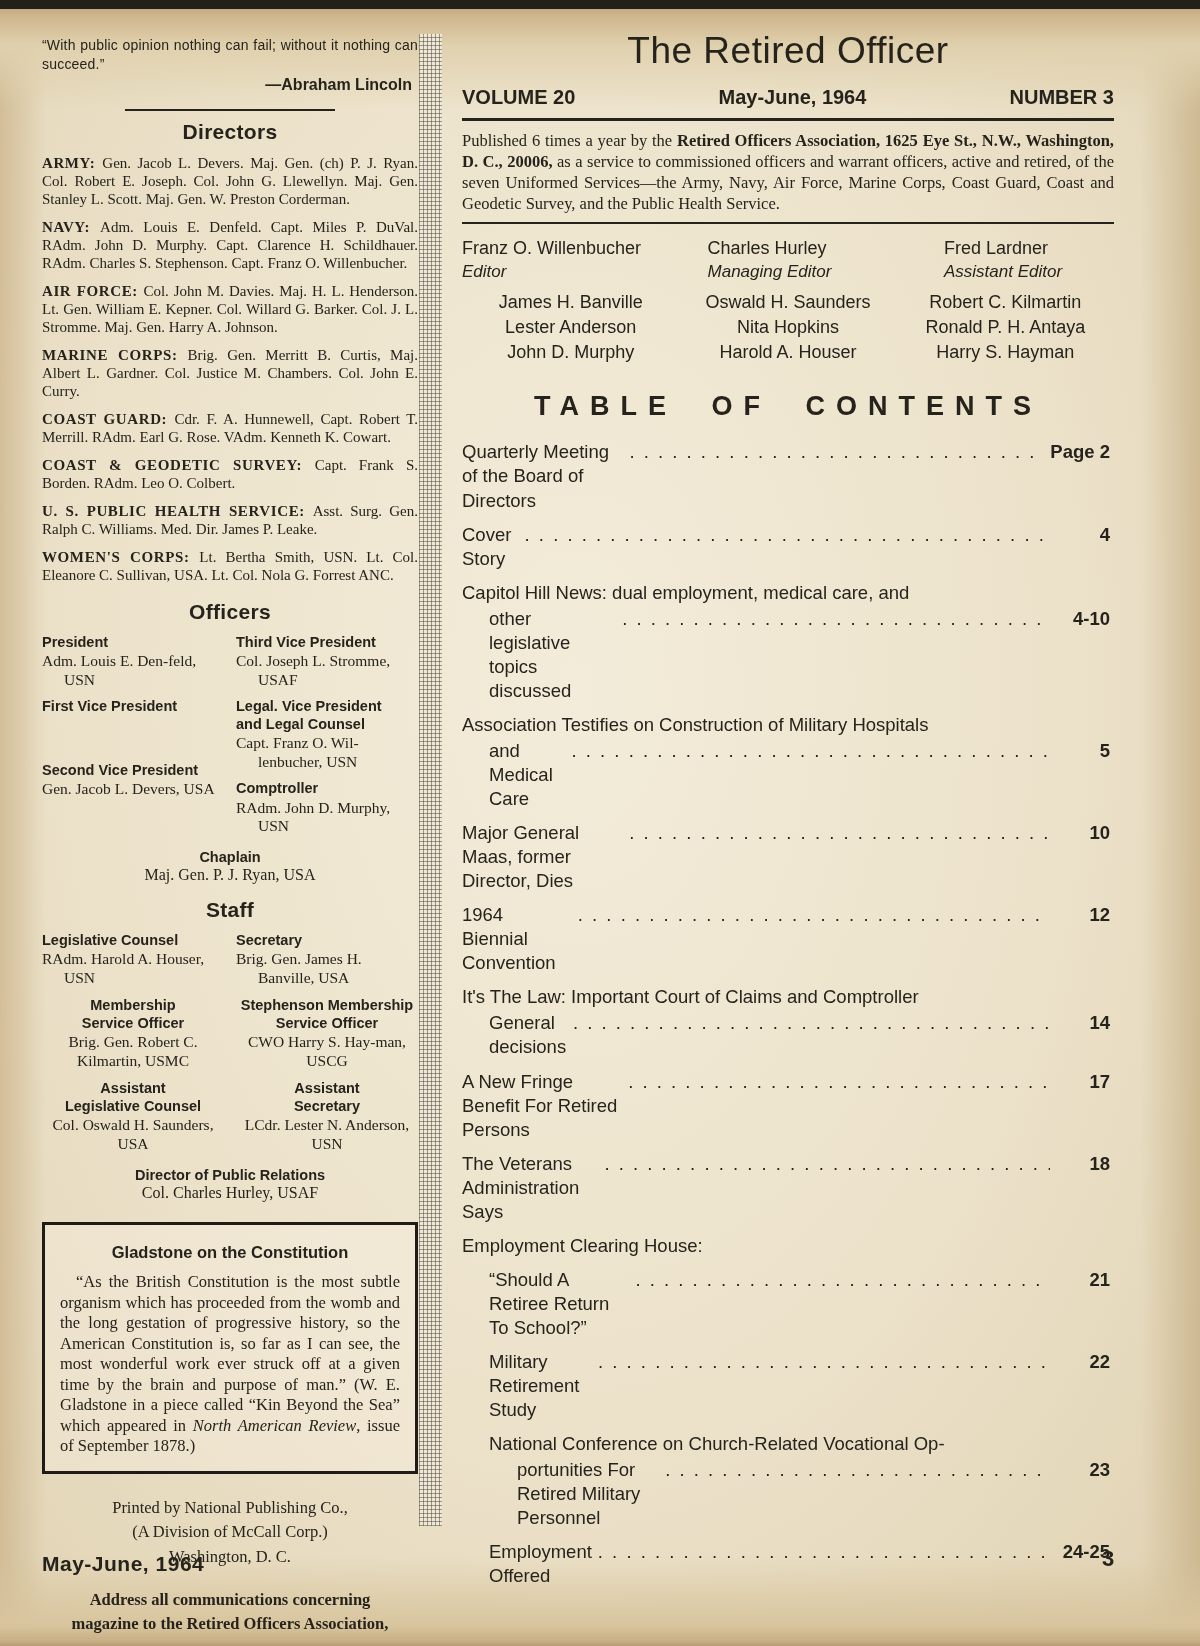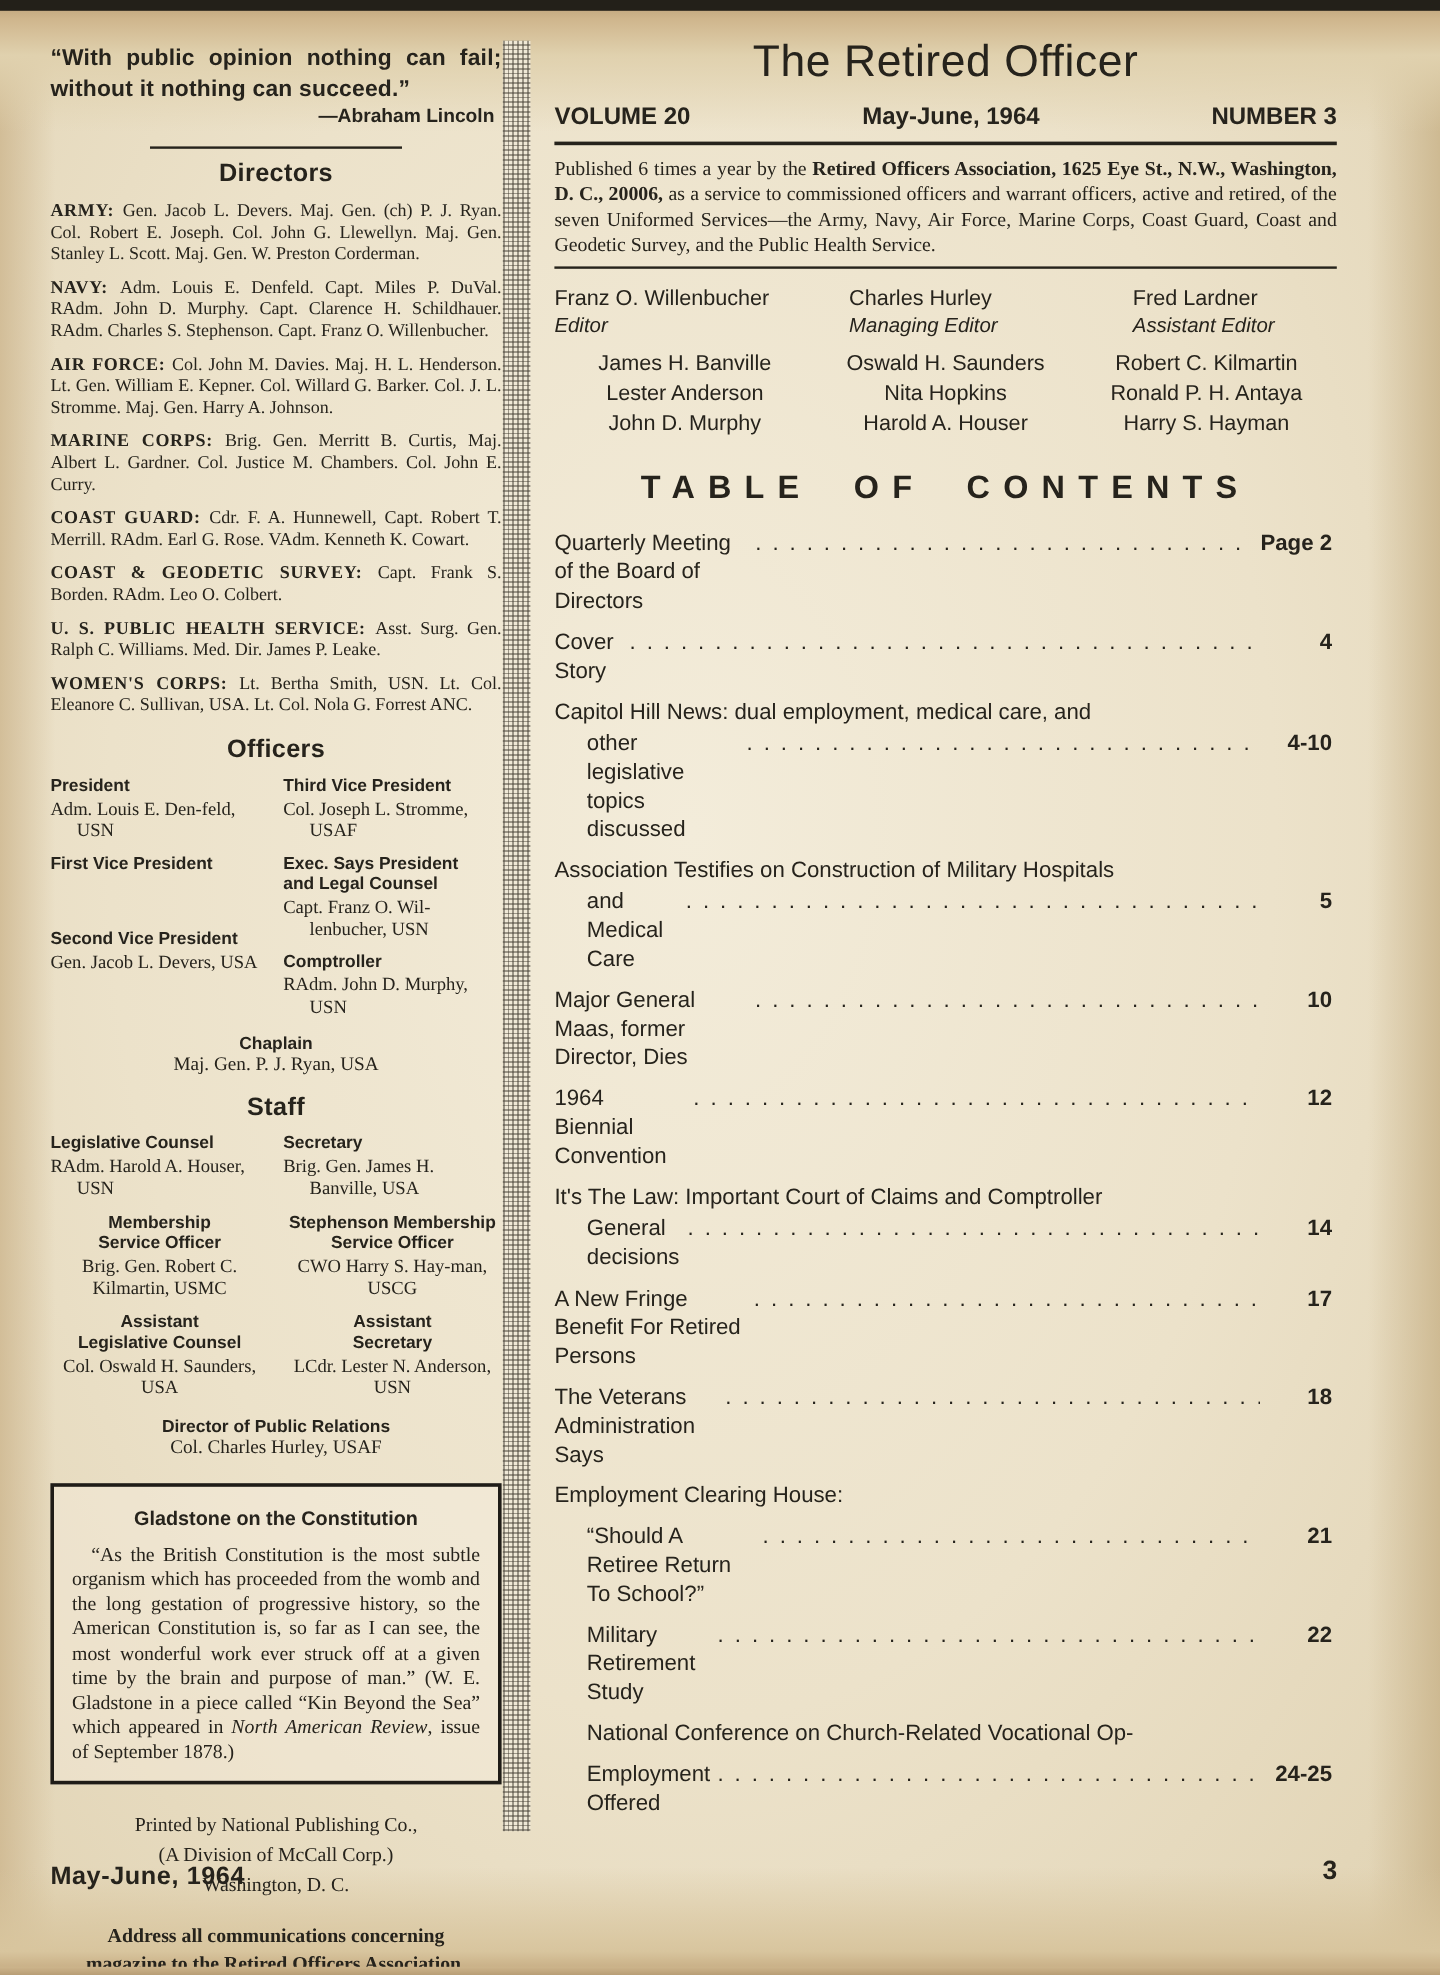--- a/index.html
+++ b/index.html
@@ -21,21 +21,21 @@
     position:absolute;left:419px;top:34px;width:23px;height:1492px;
     background-color:#efe8d6;
     background-image:
       repeating-linear-gradient(0deg, rgba(72,66,55,.50) 0 1.5px, transparent 1.5px 4px),
       repeating-linear-gradient(90deg, rgba(72,66,55,.50) 0 1.5px, transparent 1.5px 4px);
   }
   
   .col-left{position:absolute;left:42px;top:36px;width:376px;}
   .col-right{position:absolute;left:462px;top:30px;width:652px;}
   
-  .quote{font-size:19px;font-weight:bold;line-height:1.35;text-align:justify;letter-spacing:.2px;}
+  .quote{font-size:14px;font-weight:normal;line-height:1.35;text-align:justify;letter-spacing:.2px;}
   .quote-attr{font-size:16px;font-weight:bold;text-align:right;padding-right:6px;margin-top:2px;}
   .short-rule{width:210px;height:2px;background:#26231c;margin:15px auto 9px auto;}
   .sec-head{font-size:21px;font-weight:bold;text-align:center;margin:0 0 10px 0;letter-spacing:.3px;}
   .dir-para{font-family:"Liberation Serif", serif;font-size:15px;line-height:1.2;text-align:justify;margin:0 0 10px 0;}
   .dir-para strong{letter-spacing:.6px;}
   .two-col{display:grid;grid-template-columns:1fr 1fr;column-gap:12px;margin-top:2px;}
   .off-item{margin-bottom:9px;}
   .off-label,.staff-label{font-size:14.5px;font-weight:bold;line-height:1.2;white-space:pre-line;}
   .off-name,.staff-name{font-family:"Liberation Serif", serif;font-size:15.5px;line-height:1.2;padding-left:22px;text-indent:-22px;margin-top:1px;}
   .off-name:empty{min-height:36px;}
@@ -118,21 +118,21 @@
             <div class="off-label">Second Vice President</div>
             <div class="off-name">Gen. Jacob L. Devers, USA</div>
           </div>
         </div>
       <div id="officers-right">
           <div class="off-item">
             <div class="off-label">Third Vice President</div>
             <div class="off-name">Col. Joseph L. Stromme, USAF</div>
           </div>
           <div class="off-item">
-            <div class="off-label">Exec. Says President
+            <div class="off-label">Legal. Vice President
 and Legal Counsel</div>
             <div class="off-name">Capt. Franz O. Wil-lenbucher, USN</div>
           </div>
           <div class="off-item">
             <div class="off-label">Comptroller</div>
             <div class="off-name">RAdm. John D. Murphy, USN</div>
           </div>
         </div>
     </div>
     <div class="center-block">
@@ -316,20 +316,25 @@
         </div>
         <div class="toc-entry">
           <div class="toc-row ind1">
             <span class="toc-text">Military Retirement Study</span>
             <span class="dots"></span>
             <span class="toc-page">22</span>
           </div>
         </div>
         <div class="toc-entry">
           <div class="toc-l1 ind1">National Conference on Church-Related Vocational Op-</div>
+          <div class="toc-row ind2">
+            <span class="toc-text">portunities For Retired Military Personnel</span>
+            <span class="dots"></span>
+            <span class="toc-page">23</span>
+          </div>
         </div>
         <div class="toc-entry">
           <div class="toc-row ind1">
             <span class="toc-text">Employment Offered</span>
             <span class="dots"></span>
             <span class="toc-page">24-25</span>
           </div>
         </div>
       </div>
 

